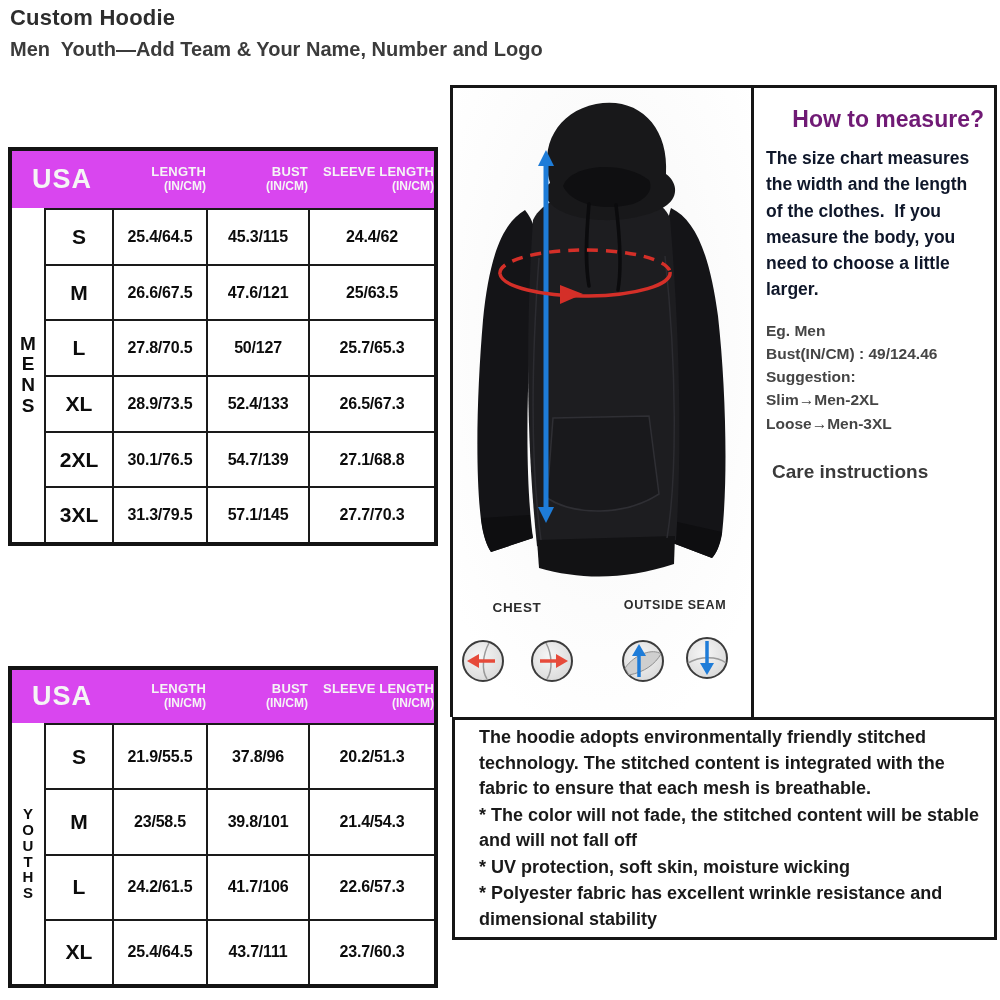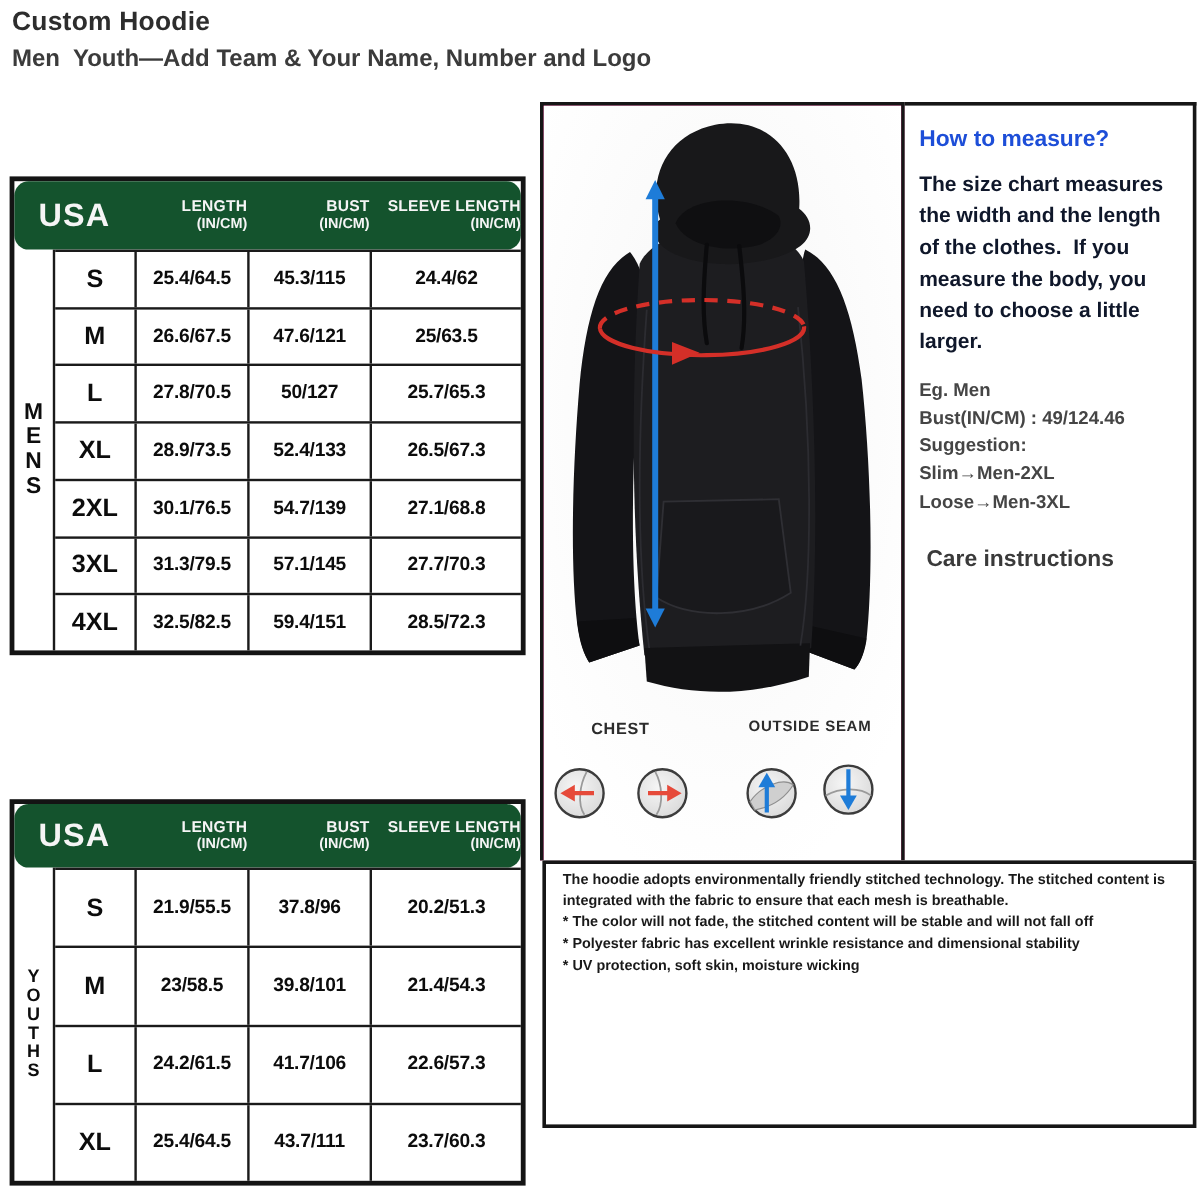--- a/index.html
+++ b/index.html
@@ -8,21 +8,21 @@
     font-family:"Liberation Sans",sans-serif;overflow:hidden;color:#111;
   }
   
   .page-title{position:absolute;left:10px;top:5px;font-size:22px;font-weight:bold;color:#2d2d2d;letter-spacing:.2px;}
   .page-subtitle{position:absolute;left:10px;top:38px;font-size:20px;font-weight:bold;color:#3b3b3b;white-space:pre;}
 
   
   .chart{position:absolute;left:8px;width:430px;border:4px solid #141414;box-sizing:border-box;background:#fff;display:flex;flex-direction:column;}
   #mens-chart{top:147px;height:399px;}
   #youths-chart{top:666px;height:322px;}
-  .chead{display:flex;background:#14532d;color:#f5f5f5;align-items:center;flex:none;border-radius:12px;}
+  .chead{display:flex;background:#d946ef;color:#f5f5f5;align-items:center;flex:none;}
   #mens-chart .chead{height:57px;}
   #youths-chart .chead{height:53px;}
   .chead .usa{width:100px;text-align:center;font-size:27px;font-weight:bold;letter-spacing:1px;}
   .hcol{display:flex;flex-direction:column;justify-content:center;text-align:right;font-weight:bold;line-height:1.15;}
   .hw-len{width:94px;}
   .hw-bust{width:102px;}
   .hw-slv{flex:1;}
   .hl{font-size:13px;letter-spacing:.2px;}
   .hu{font-size:12px;}
   .cbody{flex:1;display:flex;min-height:0;}
@@ -38,30 +38,30 @@
   .tcell.c2{width:100px;flex:none;}
   .tcell.c3{flex:1;}
 
   
   .hoodie-panel{position:absolute;left:450px;top:85px;width:304px;height:632px;border:3px solid #161616;border-bottom:none;box-sizing:border-box;background:#ec4899;}
   .hoodie-panel svg{display:block;width:100%;height:100%;}
   .svglabel{font-family:"Liberation Sans",sans-serif;font-weight:bold;fill:#2c2c2c;letter-spacing:.6px;}
 
   
   .measure-panel{position:absolute;left:754px;top:85px;width:243px;height:632px;border:3px solid #161616;border-left:none;border-bottom:none;box-sizing:border-box;background:#fff;padding:12px 10px 0 12px;}
-  .mheading{font-size:19px;font-weight:bold;color:#1d4ed8;text-align:left;margin:6px 0 12px 0;}
+  .mheading{font-size:23px;font-weight:bold;color:#701a75;text-align:right;margin:6px 0 12px 0;}
   .mbody{font-size:17.5px;font-weight:bold;color:#0f172a;line-height:1.5;white-space:pre-wrap;}
   .eg-block{margin-top:16px;font-size:15.5px;font-weight:bold;color:#454545;line-height:1.5;}
   .care-block{margin-top:26px;}
   .care-heading{font-size:19px;font-weight:bold;color:#3a3a3a;padding-left:6px;margin-bottom:2px;}
   .care-list{font-size:18px;font-weight:bold;color:#333333;line-height:1.45;}
 
   
   .bottom-box{position:absolute;left:452px;top:717px;width:545px;height:223px;border:3px solid #161616;box-sizing:border-box;background:#fff;padding:5px 8px;}
-  .bpara{font-size:12px;font-weight:bold;color:#191919;line-height:1.42;margin:0 0 1px 6px;}
+  .bpara{font-size:18px;font-weight:bold;color:#191919;line-height:1.42;margin:0 0 1px 16px;}
 </style>
 </head>
 <body>
 
 <div class="page-title">Custom Hoodie</div>
 <div class="page-subtitle">Men  Youth—Add Team &amp; Your Name, Number and Logo</div>
 
 <div class="chart" id="mens-chart">
   <div class="chead">
     <div class="usa">USA</div>
@@ -114,26 +114,20 @@
           <div class="tcell c0">2XL</div>
           <div class="tcell c1">30.1/76.5</div>
           <div class="tcell c2">54.7/139</div>
           <div class="tcell c3">27.1/68.8</div>
         </div>
         <div class="trow">
           <div class="tcell c0">3XL</div>
           <div class="tcell c1">31.3/79.5</div>
           <div class="tcell c2">57.1/145</div>
           <div class="tcell c3">27.7/70.3</div>
-        </div>
-        <div class="trow">
-          <div class="tcell c0">4XL</div>
-          <div class="tcell c1">32.5/82.5</div>
-          <div class="tcell c2">59.4/151</div>
-          <div class="tcell c3">28.5/72.3</div>
         </div>
       </div>
   </div>
 </div>
 
 <div class="chart" id="youths-chart">
   <div class="chead">
     <div class="usa">USA</div>
     <div class="hcol hw-len">
       <span class="hl">LENGTH</span>
@@ -282,15 +276,15 @@
       <div class="eg-line">Loose→Men-3XL</div>
     </div>
   <div class="care-block">
     <div class="care-heading">Care instructions</div>
   </div>
 </div>
 
 <div class="bottom-box">
     <div class="bpara">The hoodie adopts environmentally friendly stitched technology. The stitched content is integrated with the fabric to ensure that each mesh is breathable.</div>
     <div class="bpara">* The color will not fade, the stitched content will be stable and will not fall off</div>
+    <div class="bpara">* UV protection, soft skin, moisture wicking</div>
     <div class="bpara">* Polyester fabric has excellent wrinkle resistance and dimensional stability</div>
-    <div class="bpara">* UV protection, soft skin, moisture wicking</div>
   </div>
 
 </body></html>

